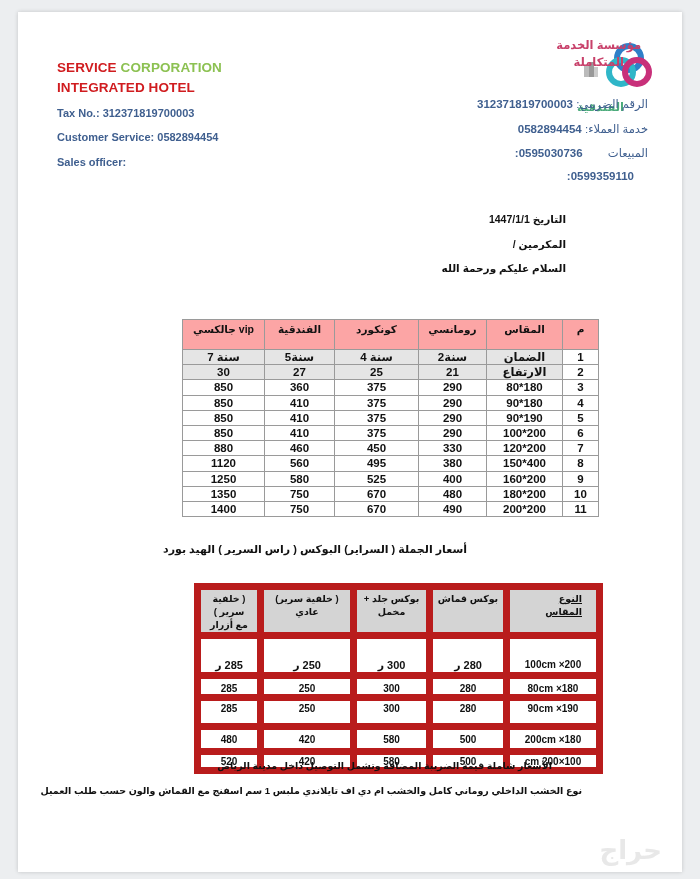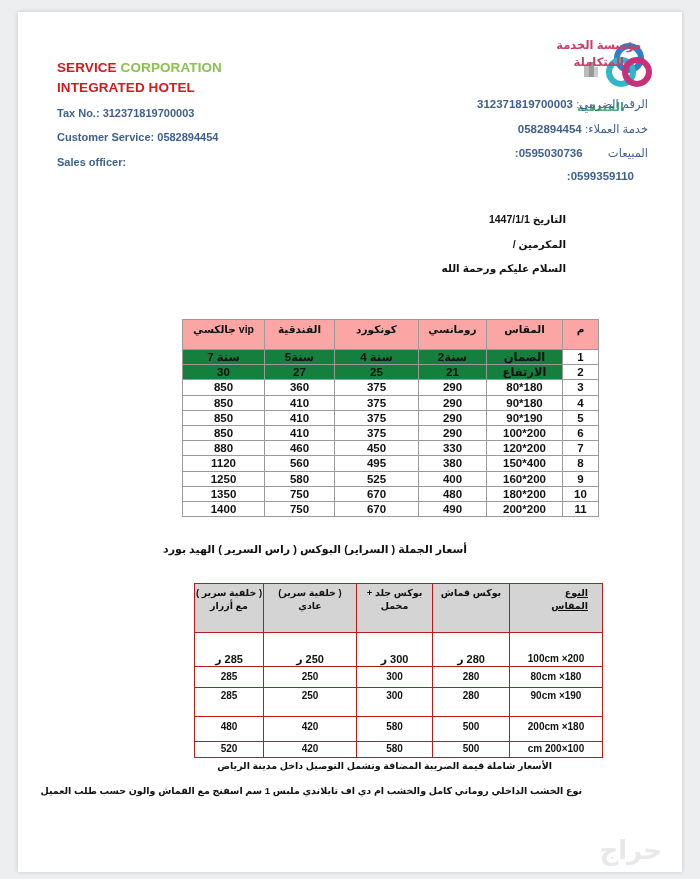--- a/index.html
+++ b/index.html
@@ -28,28 +28,28 @@
   .ar-info { position: absolute; right: 34px; direction: rtl; font-size: 11.5px; color: #3f5f8f; white-space: nowrap; }
   .ar-info .lbl { font-weight: normal; }
   .ar-info .val { font-weight: bold; }
   
   .letter { position: absolute; right: 116px; direction: rtl; font-size: 10.5px; font-weight: bold; color: #111; white-space: nowrap; }
   
   table { border-collapse: collapse; }
   .t1 { position: absolute; left: 164px; top: 307px; width: 417px; direction: rtl; font-size: 11.5px; font-weight: bold; color: #111; }
   .t1 td { border: 1px solid #9a9a9a; text-align: center; height: 15.2px; line-height: 14px; padding: 0; }
   .t1 .hdr td { background: #fca5a5; height: 30px; vertical-align: top; padding-top: 2px; font-size: 10.5px; }
-  .t1 .gray td { background: #15803d; }
+  .t1 .gray td { background: #e5e5e5; }
   .t1 .gray td.num { background: #fff; }
   .t1 td.num { width: 36px; }
   
   .t2-title { position: absolute; right: 215px; top: 531px; direction: rtl; font-size: 11px; font-weight: bold; color: #111; white-space: nowrap; }
   
   .t2 { position: absolute; left: 176px; top: 571px; width: 409px; direction: rtl; font-size: 10px; font-weight: bold; color: #111; }
-  .t2 td { border: 1px solid #b91c1c; text-align: center; padding: 0; vertical-align: top; }
+  .t2 td { border: 7px solid #b91c1c; text-align: center; padding: 0; vertical-align: top; }
   .t2 .hdr td { background: #d4d4d4; height: 49px; padding-top: 2px; font-size: 9.5px; line-height: 13px; }
   .t2 .hdr td.first { text-align: right; padding-right: 14px; text-decoration: underline; }
   .t2 .r1 td { height: 30px; padding-top: 20px; font-size: 11px; }
   .t2 .r2 td { height: 21px; padding-top: 4px; }
   .t2 .r3 td { height: 29px; padding-top: 2px; }
   .t2 .r4 td { height: 25px; padding-top: 4px; }
   .t2 .r5 td { height: 16px; padding-top: 1px; }
   .t2 td.size { font-size: 10px; }
   .note { position: absolute; direction: rtl; font-size: 9.5px; font-weight: bold; color: #111; white-space: nowrap; }
   .watermark { position: absolute; right: 20px; bottom: 6px; font-size: 26px; font-weight: bold; color: #e6e6e6; opacity: 0.9; direction: rtl; letter-spacing: -1px; }

